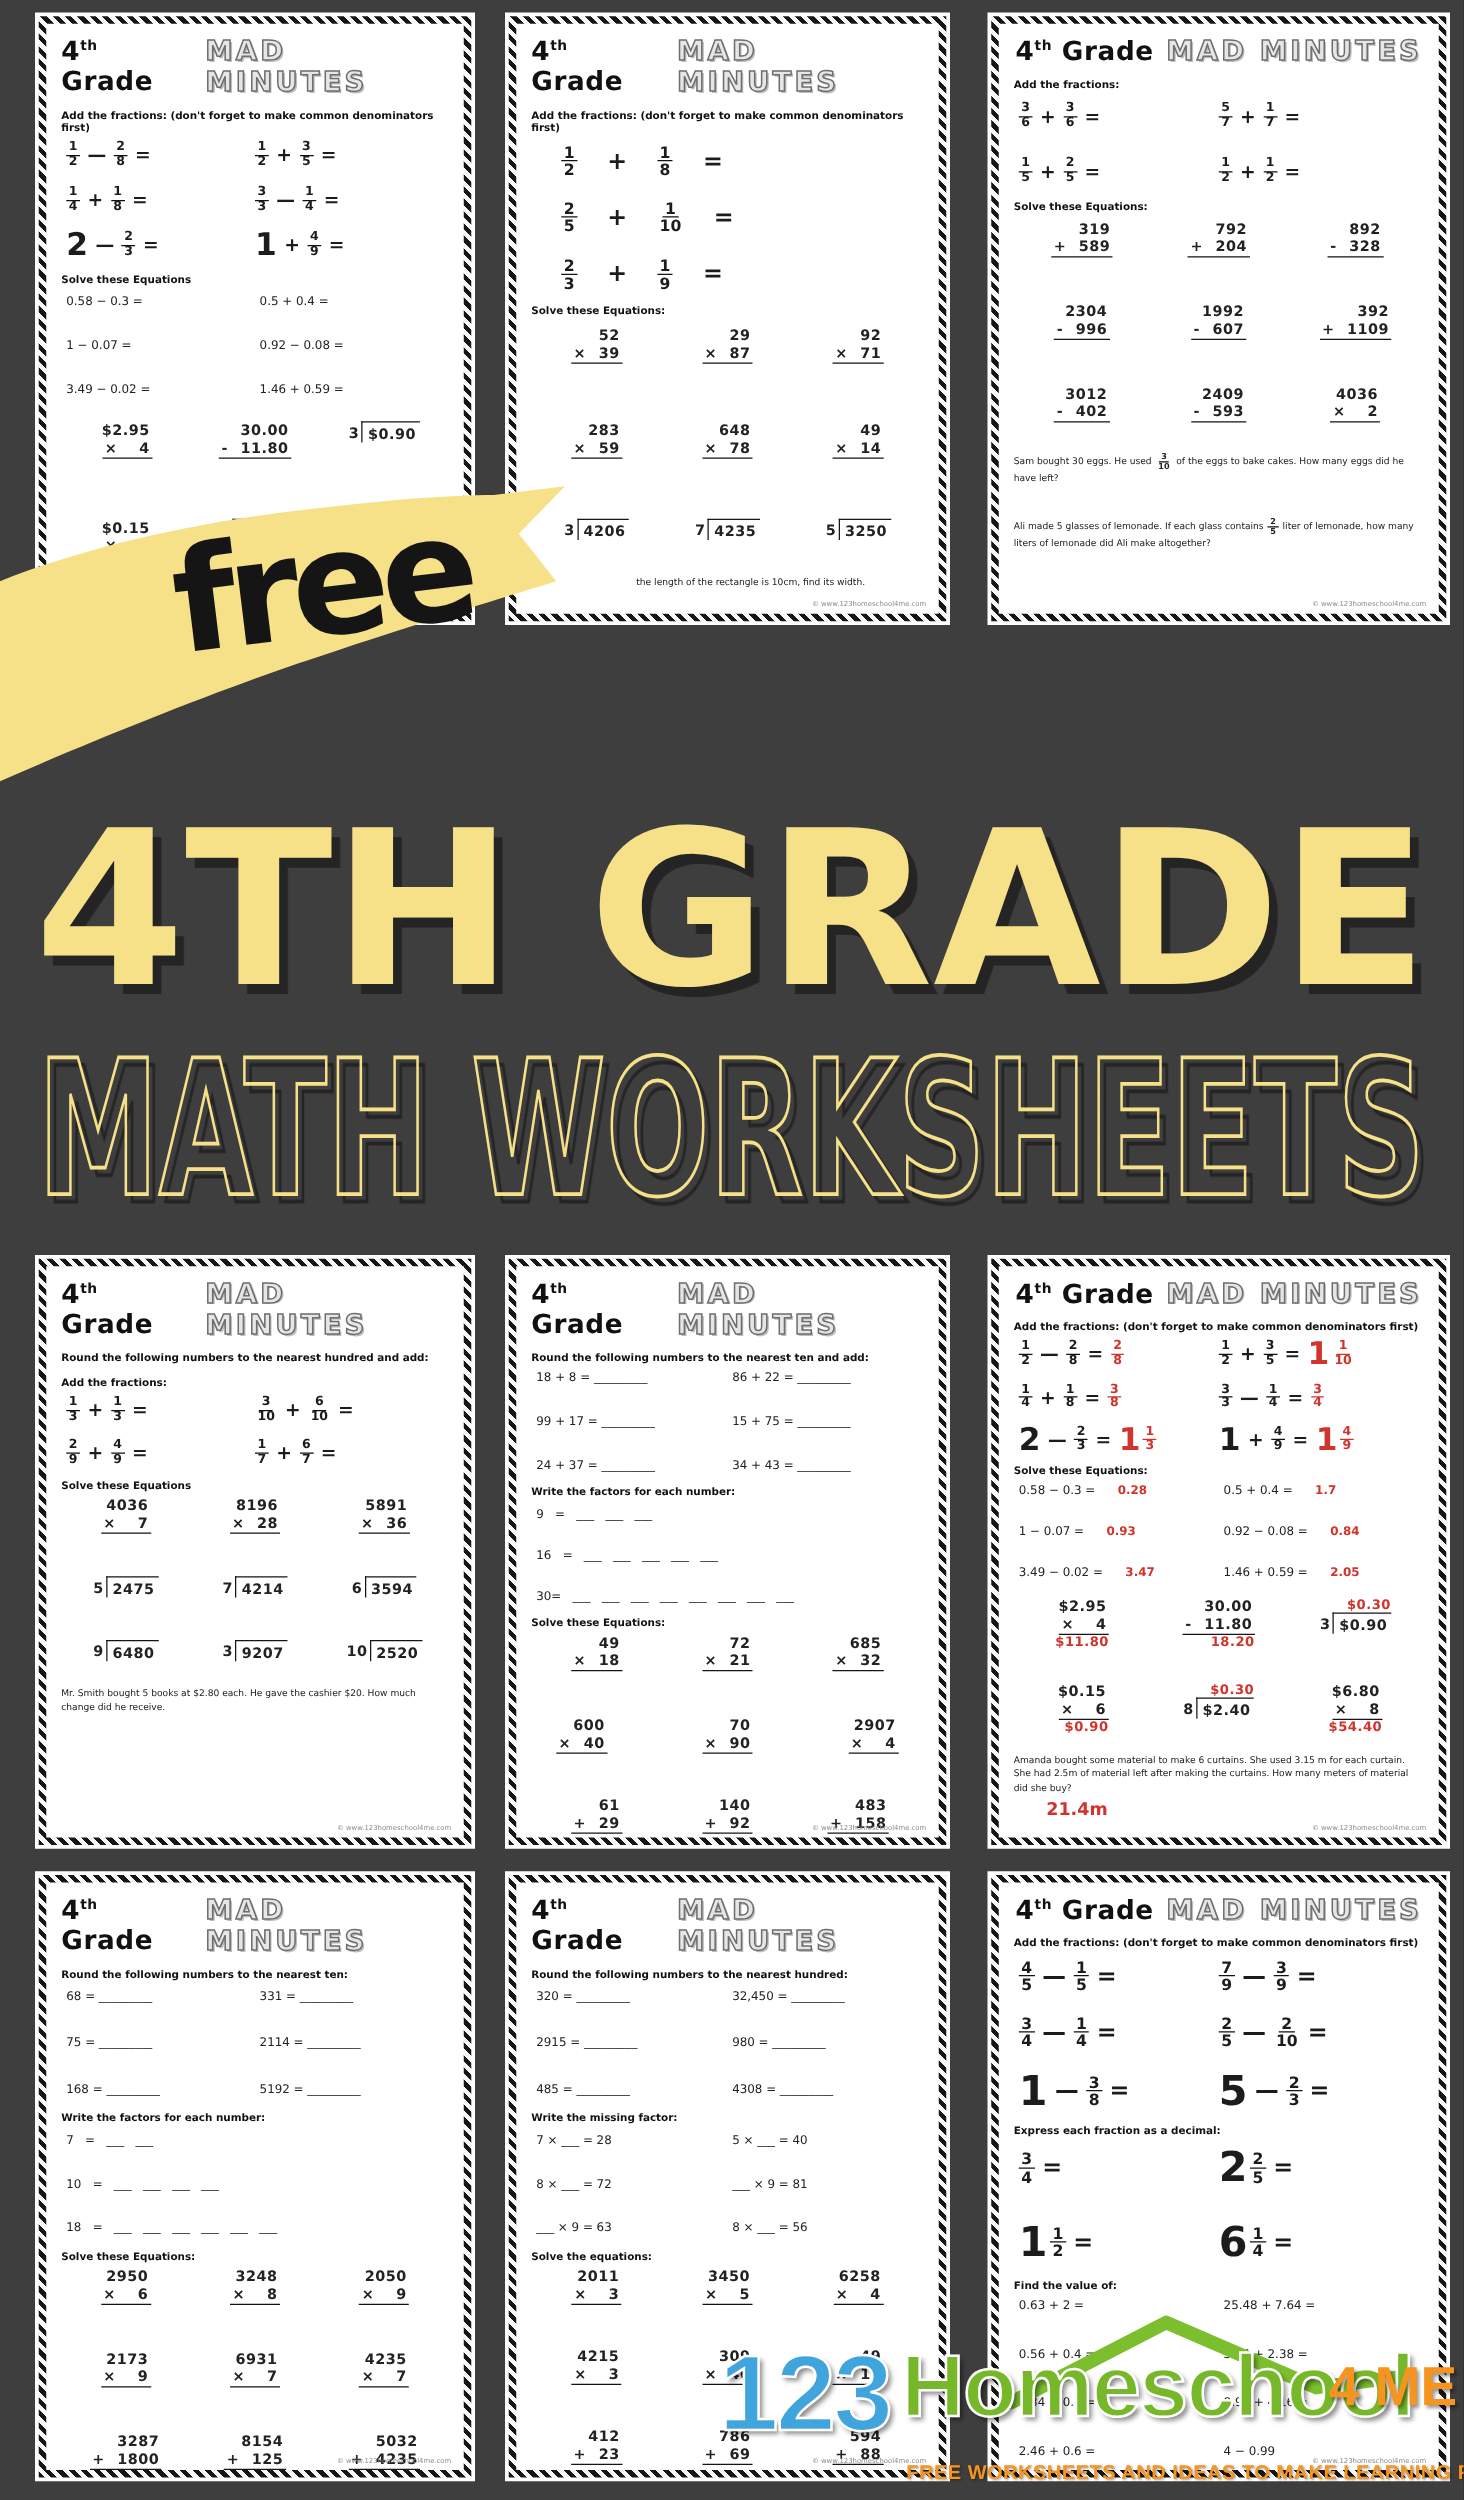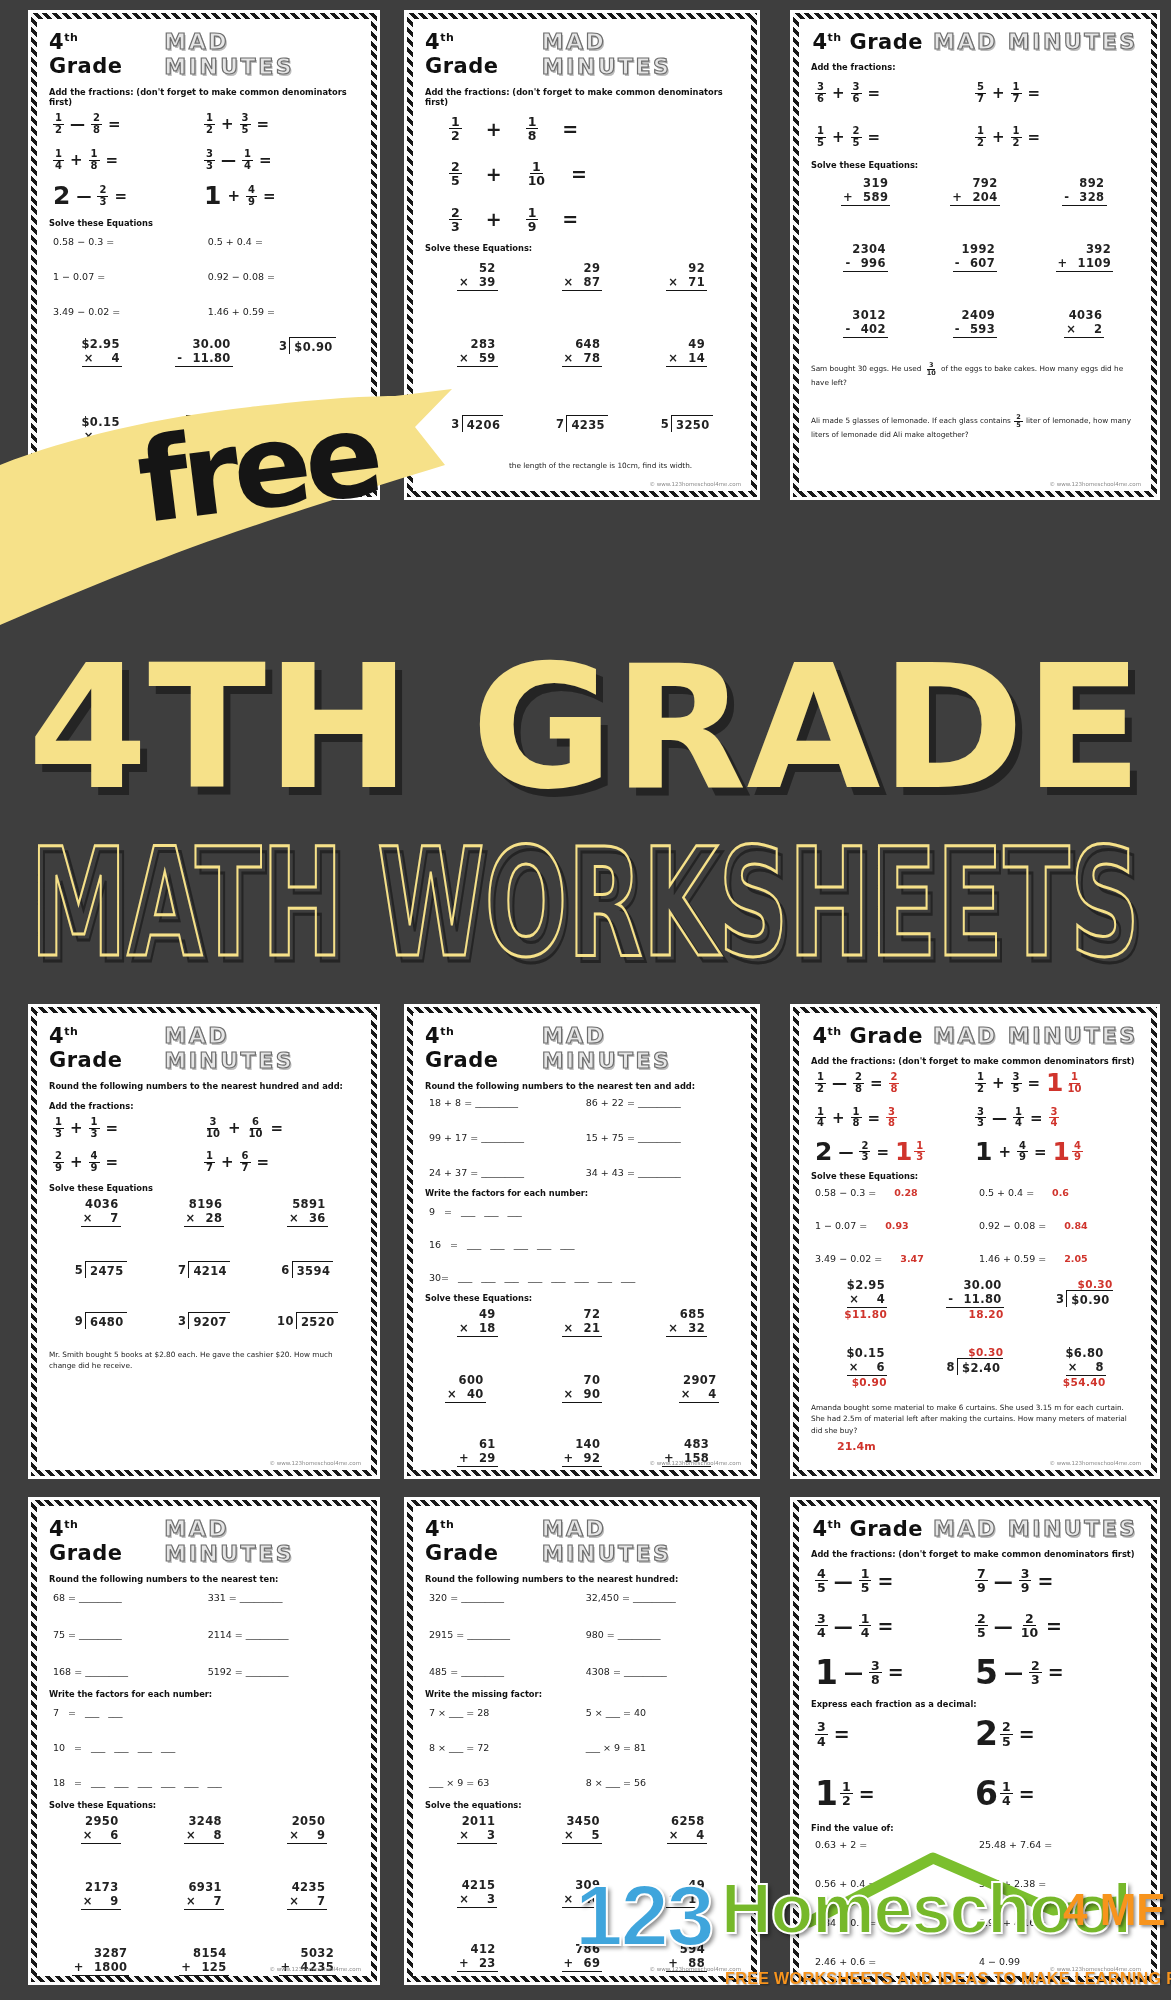--- a/index.html
+++ b/index.html
@@ -40,21 +40,21 @@
   .vp{display:inline-flex;flex-direction:column;align-items:flex-end;font-size:11.5px;font-weight:600;letter-spacing:.4px;color:#222;}
   .vt{display:block;padding:0 2px;}
   .vb{display:flex;justify-content:space-between;gap:10px;border-bottom:1.5px solid #151515;padding:0 2px 1px;min-width:36px;}
   .va{font-weight:bold;font-size:10.5px;}
   .ld{display:flex;align-items:flex-start;}
   .dvsr{margin-right:2px;padding-top:2px;}
   .dvd{border-top:1.5px solid #151515;border-left:1.5px solid #151515;padding:2px 3px 0 4px;}
 
   .word{font-size:7.3px;line-height:1.55;color:#222;}
   .wfr{font-size:6.5px;display:inline-flex;vertical-align:middle;margin:0 1px;}
-  .wans{font-size:11px;font-weight:bold;margin-top:2px;margin-left:26px;}
+  .wans{font-size:14px;font-weight:bold;margin-top:2px;margin-left:26px;}
   .wfoot{position:absolute;right:10px;bottom:4px;font-size:5.5px;color:#8a8a8a;}
 
   
   .banner{position:absolute;left:0;top:322px;z-index:6;}
   .banner text{font-family:"DejaVu Sans",sans-serif;font-weight:bold;font-size:115px;fill:#151515;letter-spacing:-6px;}
 
   
   .t1{position:absolute;left:0;top:615px;z-index:3;filter:drop-shadow(7px 8px 0 #242424);}
   .t1 text{font-family:"DejaVu Sans",sans-serif;font-weight:bold;font-size:172px;fill:#f6e189;}
   .t2{position:absolute;left:0;top:805px;z-index:3;filter:drop-shadow(5px 6px 0 #242424);}
@@ -893,21 +893,21 @@
               </span>
             </div>
             <div class="instr" style="margin-top: 8px;">Solve these Equations:</div>
             <div class="eqs" style="margin-top: 6px; row-gap: 22px;">
               <span class="ecell">
                 <span class="eq">0.58 − 0.3 =</span>
                 <span class="red ea">0.28</span>
               </span>
               <span class="ecell">
                 <span class="eq">0.5 + 0.4 =</span>
-                <span class="red ea">0.6</span>
+                <span class="red ea">1.7</span>
               </span>
               <span class="ecell">
                 <span class="eq">1 − 0.07 =</span>
                 <span class="red ea">0.93</span>
               </span>
               <span class="ecell">
                 <span class="eq">0.92 − 0.08 =</span>
                 <span class="red ea">0.84</span>
               </span>
               <span class="ecell">

